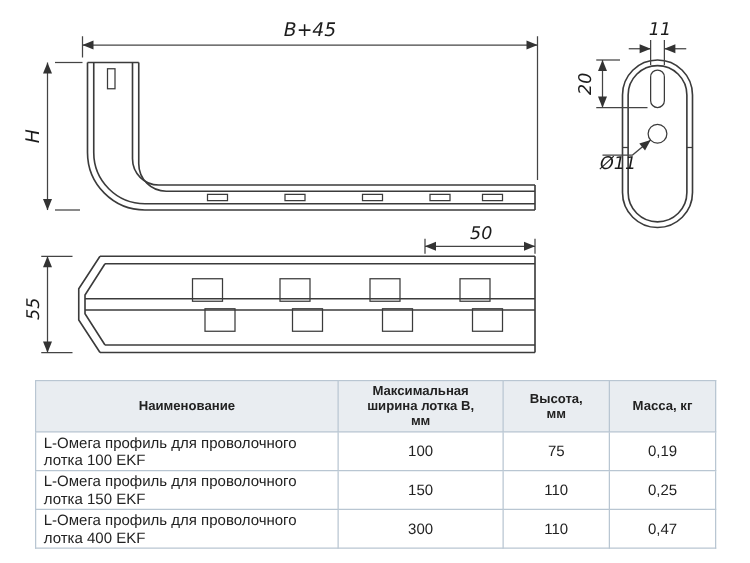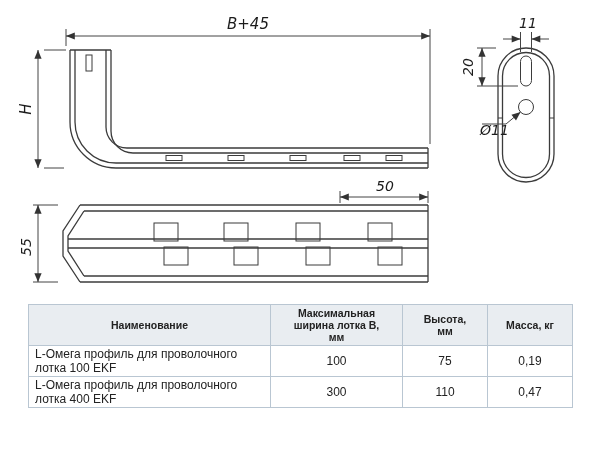--- a/index.html
+++ b/index.html
@@ -156,20 +156,26 @@
       </tr>
     </thead>
     <tbody>
         <tr>
           <td class="td-name">L-Омега профиль для проволочного лотка 100 EKF</td>
           <td class="td-num">100</td>
           <td class="td-num">75</td>
           <td class="td-num">0,19</td>
         </tr>
         <tr>
+          <td class="td-name">L-Омега профиль для проволочного лотка 150 EKF</td>
+          <td class="td-num">150</td>
+          <td class="td-num">110</td>
+          <td class="td-num">0,25</td>
+        </tr>
+        <tr>
           <td class="td-name">L-Омега профиль для проволочного лотка 400 EKF</td>
           <td class="td-num">300</td>
           <td class="td-num">110</td>
           <td class="td-num">0,47</td>
         </tr>
       </tbody>
   </table>
 </div>
 
 </body></html>

